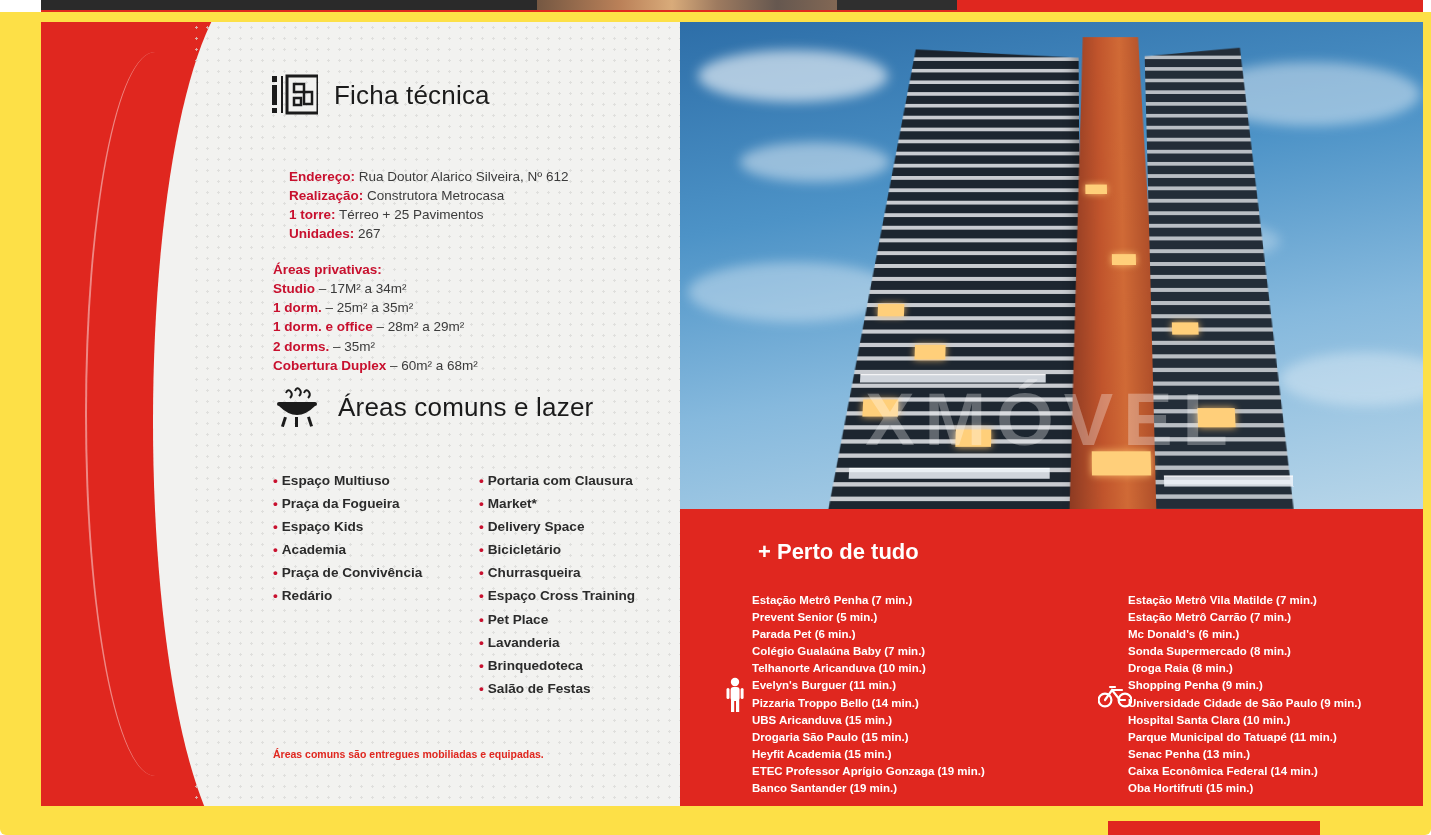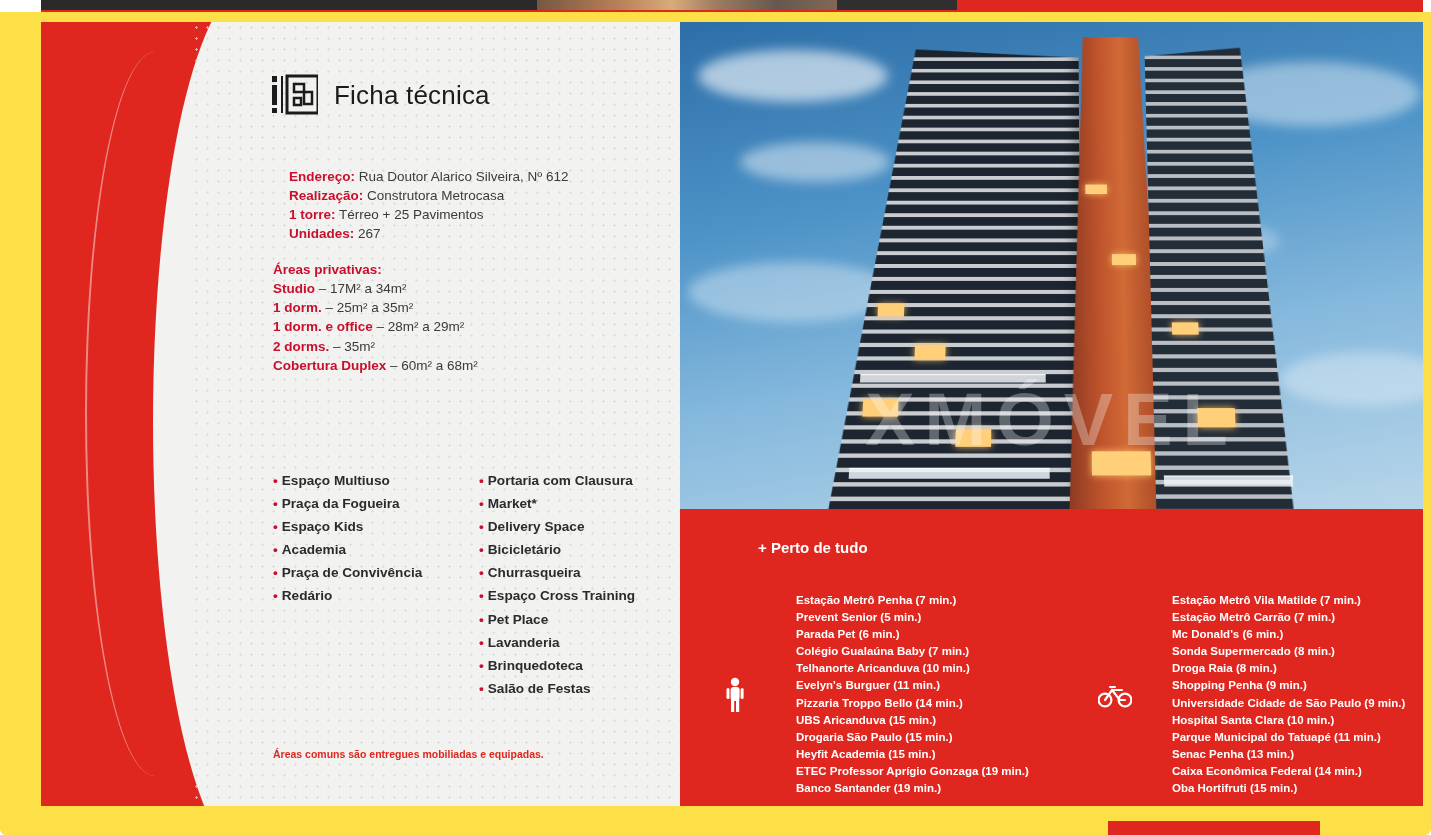--- a/index.html
+++ b/index.html
@@ -205,29 +205,29 @@
     pointer-events: none;
   }
 
   
   .perto {
     position: absolute; left: 0; top: 487px; width: 743px; height: 297px;
     background: #e0271f;
   }
   .perto-title {
     position: absolute; left: 78px; top: 30px;
-    font-size: 15px; color: #ffffff; font-weight: bold;
+    font-size: 22px; color: #ffffff; font-weight: bold;
   }
   .poi {
     position: absolute; font-size: 11.5px; color: #ffffff; font-weight: bold;
     line-height: 1.0;
   }
   .poi-col-a { left: 72px; top: 86px; width: 330px; }
   .poi-col-b { left: 448px; top: 86px; width: 300px; }
-  .poi .line { margin-bottom: 5.6px; white-space: nowrap; margin-left: 44px; }
+  .poi .line { margin-bottom: 5.6px; white-space: nowrap; }
 
   .walk-icon {
     position: absolute; left: 42px; top: 168px; width: 26px; height: 36px;
   }
   .bike-icon {
     position: absolute; left: 418px; top: 172px; width: 34px; height: 28px;
   }
 </style>
 </head>
 <body>
@@ -260,20 +260,35 @@
             <rect x="9" y="2" width="2" height="37" fill="#1b1b1b"></rect>
             <rect x="15" y="2" width="31" height="37" fill="none" stroke="#1b1b1b" stroke-width="3"></rect>
             <rect x="22" y="10" width="10" height="8" fill="none" stroke="#1b1b1b" stroke-width="2.5"></rect>
             <rect x="32" y="18" width="8" height="12" fill="none" stroke="#1b1b1b" stroke-width="2.5"></rect>
             <rect x="22" y="24" width="7" height="7" fill="none" stroke="#1b1b1b" stroke-width="2.5"></rect>
           </svg>
         </span>
         <span class="title">Ficha técnica</span>
       </div>
 
+      <div class="head-row areas">
+        <span class="icon-grill">
+          <svg width="50" height="40" viewBox="0 0 50 40">
+            <path d="M14 6 q2 -5 5 -1 q2 3 -1 6" fill="none" stroke="#1b1b1b" stroke-width="2"></path>
+            <path d="M23 4 q2 -5 5 -1 q2 3 -1 6" fill="none" stroke="#1b1b1b" stroke-width="2"></path>
+            <path d="M32 6 q2 -5 5 -1 q2 3 -1 6" fill="none" stroke="#1b1b1b" stroke-width="2"></path>
+            <rect x="5" y="15" width="40" height="4" rx="2" fill="#1b1b1b"></rect>
+            <path d="M7 19 q18 18 36 0 z" fill="#1b1b1b"></path>
+            <rect x="12" y="30" width="3" height="10" transform="rotate(18 13 30)" fill="#1b1b1b"></rect>
+            <rect x="35" y="30" width="3" height="10" transform="rotate(-18 36 30)" fill="#1b1b1b"></rect>
+            <rect x="23" y="30" width="3" height="10" fill="#1b1b1b"></rect>
+          </svg>
+        </span>
+        <span class="title">Áreas comuns e lazer</span>
+      </div>
     </div>
 
     <div class="specs">
       <div class="row">
         <b>Endereço:</b>
         <span>Rua Doutor Alarico Silveira, Nº 612</span>
       </div>
       <div class="row">
         <b>Realização:</b>
         <span>Construtora Metrocasa</span>

